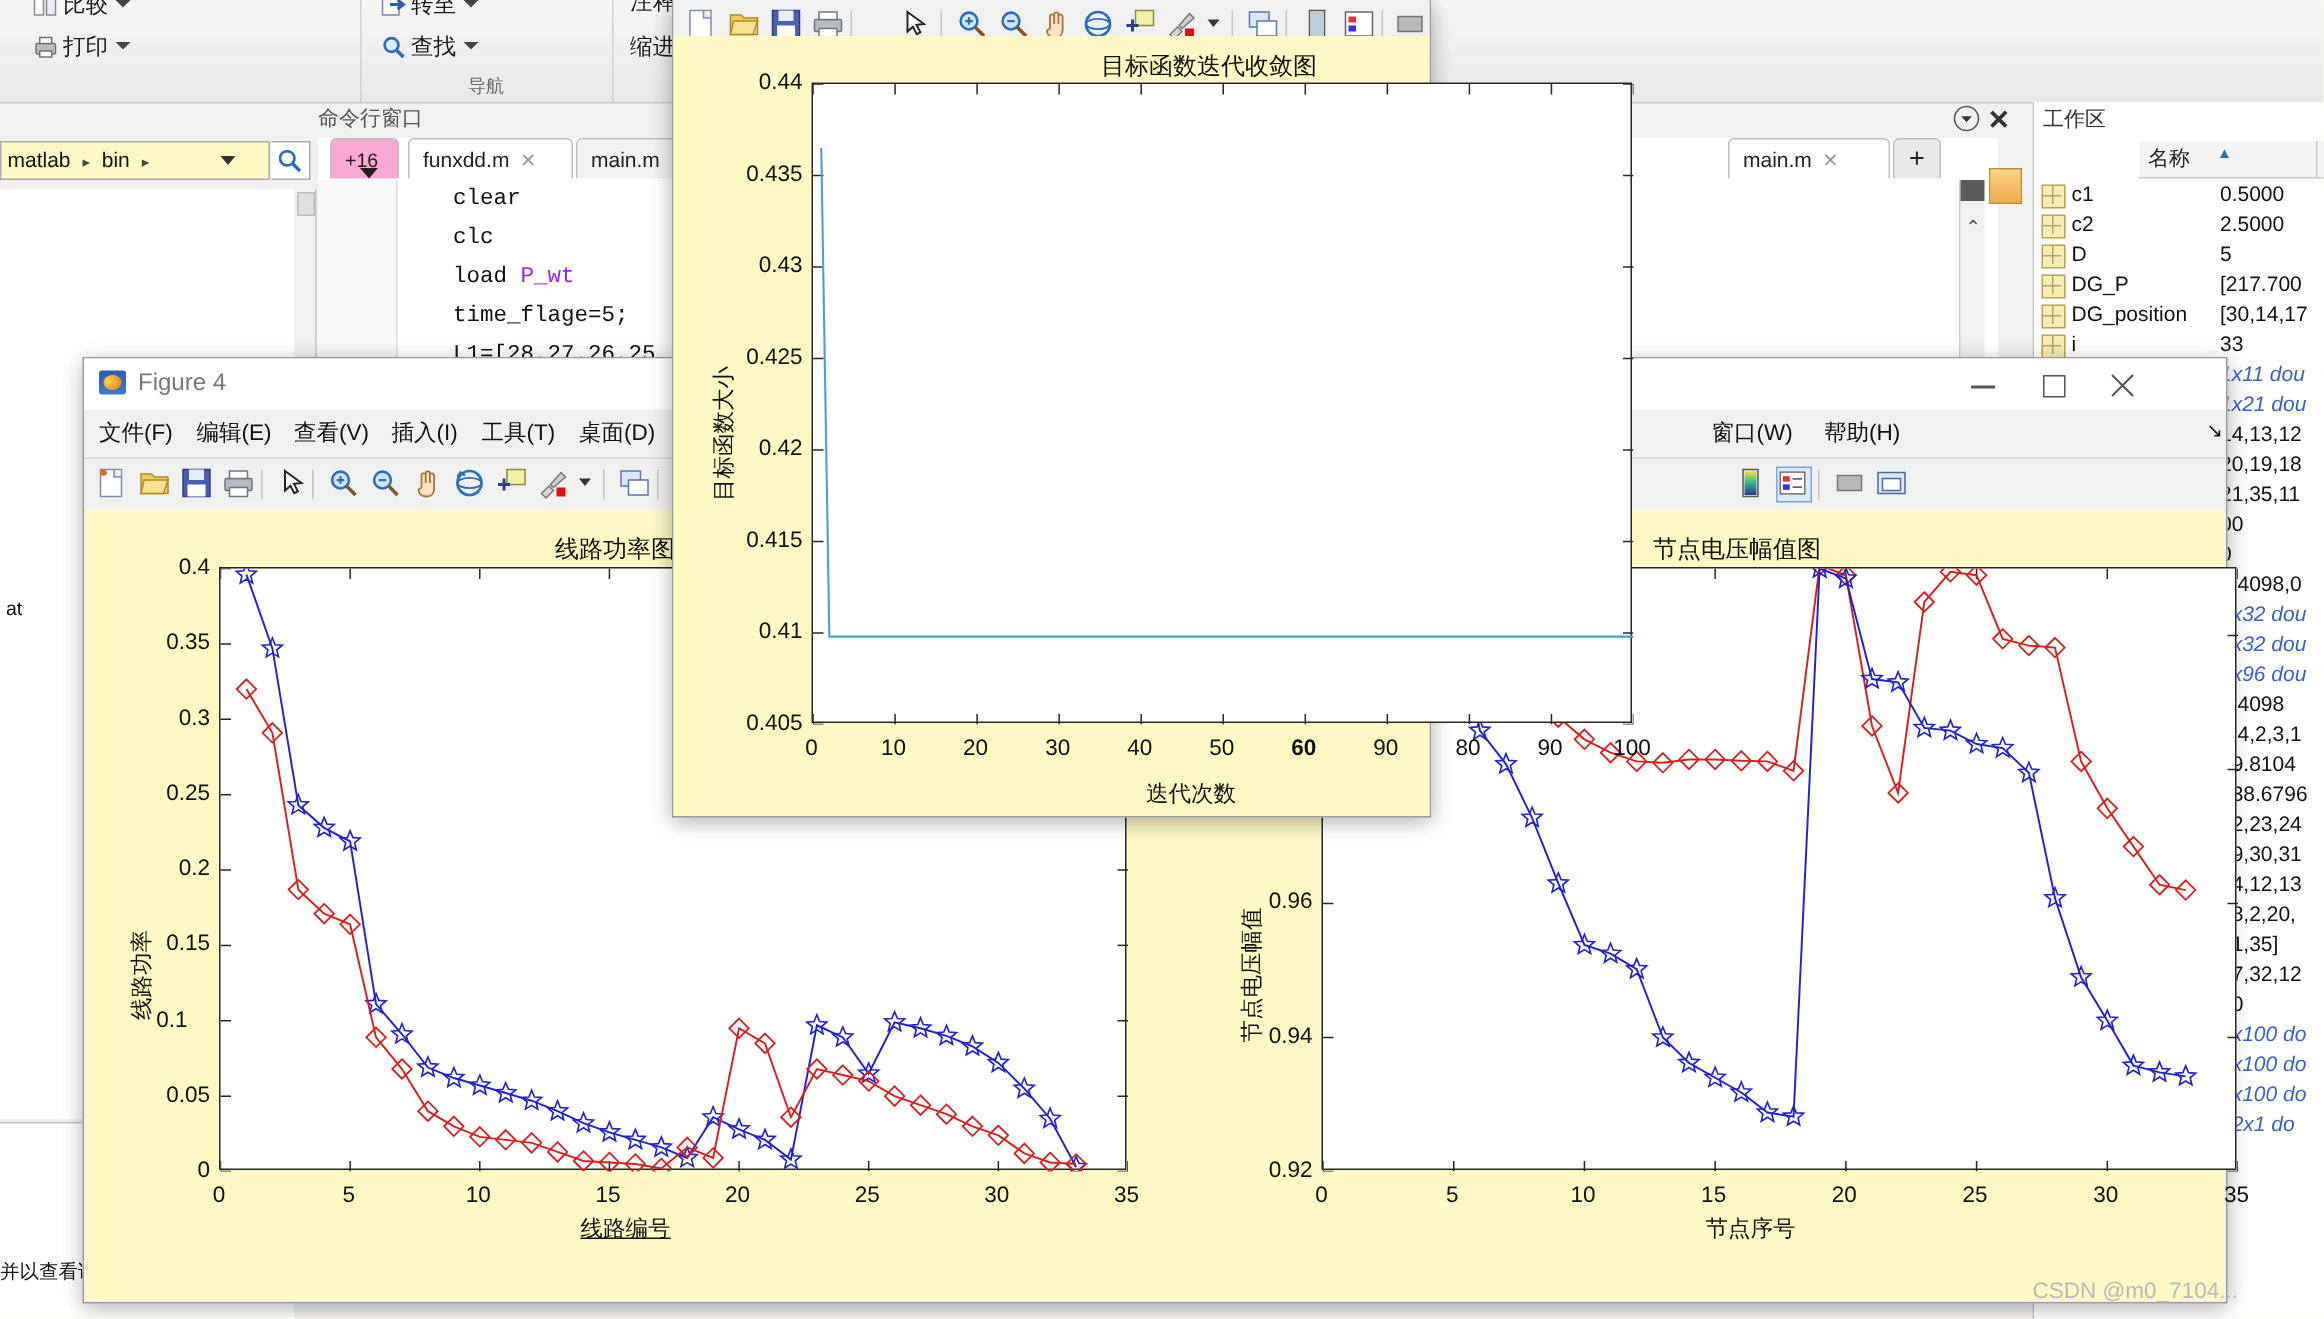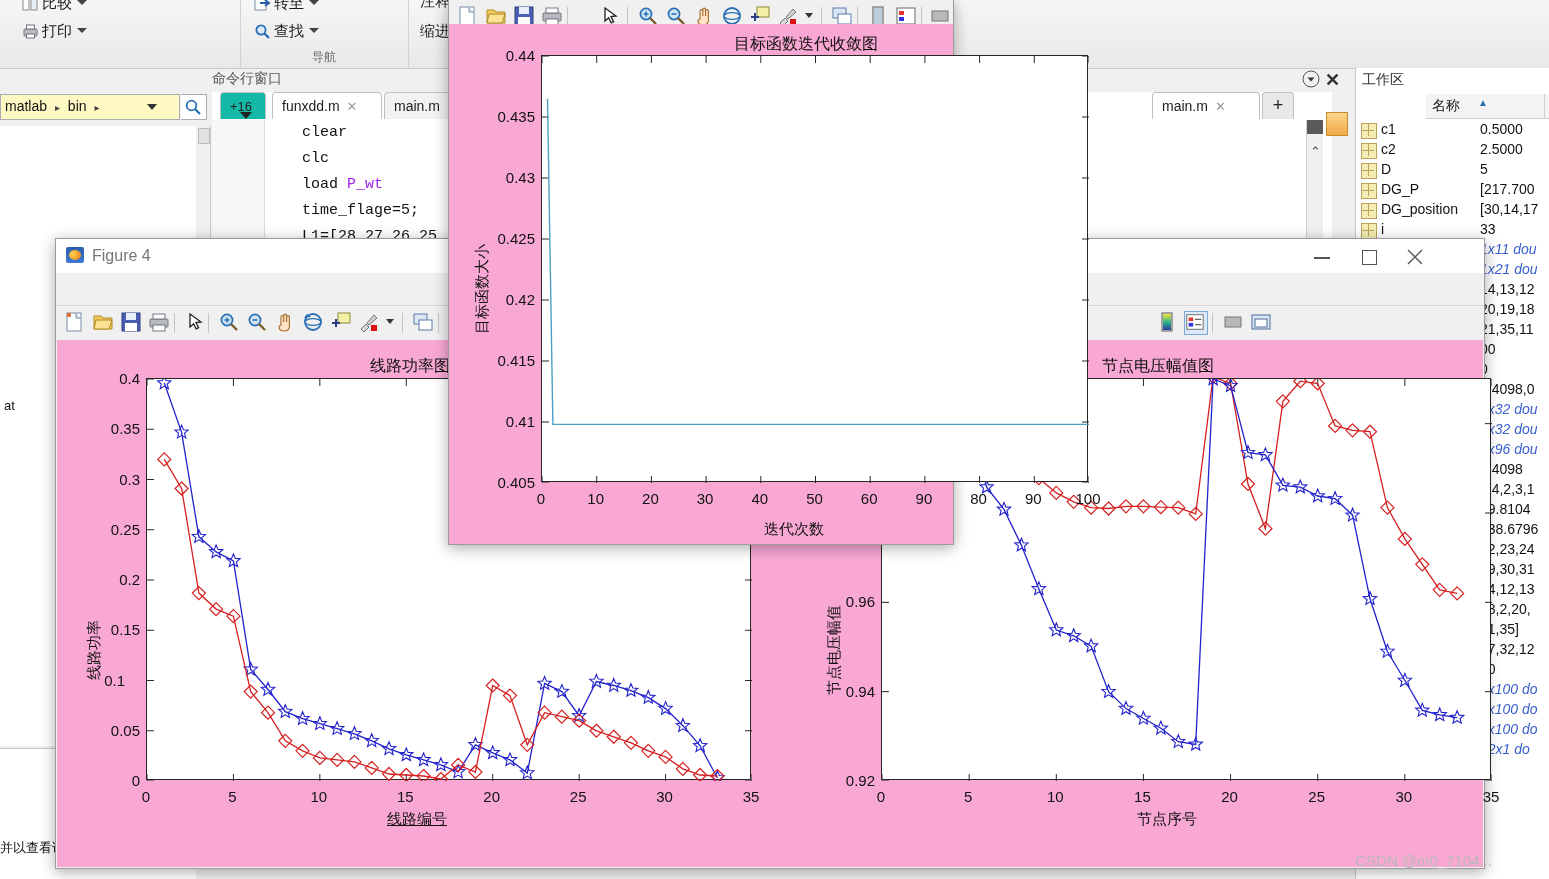--- a/index.html
+++ b/index.html
@@ -75,21 +75,21 @@
   .figicon:after{content:"";position:absolute;left:3px;top:3px;width:12px;height:10px;
            background:radial-gradient(circle at 30% 40%,#ffd24a,#e8761e);border-radius:50%;}
   .figtitle{position:absolute;left:36px;top:8px;font-size:16px;color:#777;}
   .wctl{position:absolute;top:0;width:46px;height:34px;}
   .menubar{position:absolute;left:0;height:30px;width:100%;}
   .mi{position:absolute;font-size:15px;color:#111;white-space:nowrap;}
   .figtoolbar{position:absolute;left:0;height:34px;width:100%;border-top:1px solid #d6d6d6;border-bottom:1px solid #d6d6d6;}
   .ft-ic{position:absolute;width:22px;height:22px;top:5px;}
   .ft-sep{position:absolute;width:1px;height:20px;top:7px;background:#c4c4c4;}
 
-  .plotarea{position:absolute;background:#f9a8d4;}
+  .plotarea{position:absolute;background:#fef9c3;}
   .axes{position:absolute;background:#fff;border:1px solid #262626;box-sizing:border-box;}
   .chtitle{position:absolute;font-size:16px;color:#111;white-space:nowrap;}
   .tickx{position:absolute;font-size:15px;color:#111;transform:translateX(-50%);white-space:nowrap;}
   .ticky{position:absolute;font-size:15px;color:#111;transform:translateY(-50%);text-align:right;white-space:nowrap;}
   .axlabel{position:absolute;font-size:15px;color:#111;white-space:nowrap;}
   .axlabel.vert{transform-origin:0 0;transform:rotate(-90deg);}
   .legendbox{position:absolute;background:#fff;border:1px solid #262626;}
   .legtext{position:absolute;font-size:14px;color:#111;}
 
   .watermark{position:absolute;font-size:15px;color:#b9b9b9;white-space:nowrap;}
@@ -203,21 +203,21 @@
     <div style="position:absolute;left:2px;top:2px;width:10px;height:14px;background:#e0e0e0;border:1px solid #bbb;"></div>
   </div>
   <div class="lp-bottom">
     <div class="lp-text" style="left:0;top:90px;">并以查看详</div>
   </div>
 
   <div class="cmdtitle">命令行窗口</div>
   <div class="editor"></div>
 
   <div class="tabstrip">
-    <div class="tab" style="left:8px;width:46px;background:#14b8a6;">
+    <div class="tab" style="left:8px;width:46px;background:#f9a8d4;">
       <span style="font-size:13px;">+16</span>
       <div style="position:absolute;left:19px;top:19px;width:0;height:0;border-left:6px solid transparent;border-right:6px solid transparent;border-top:7px solid #222;"></div>
     </div>
     <div class="tab active" style="left:60px;width:110px;">
       <span>funxdd.m</span><span class="tabclose">✕</span>
     </div>
     <div class="tab" style="left:172px;width:98px;">
       <span>main.m</span>
     </div>
   </div>
@@ -452,20 +452,31 @@
     <div class="wctl" style="right:92px;">
       <div style="position:absolute;left:16px;top:11px;width:13px;height:13px;border:1.5px solid #555;"></div>
       </div>
     <div class="wctl" style="right:46px;">
       <svg width="16" height="16" viewBox="0 0 16 16" style="position:absolute;left:15px;top:10px;">
           <path d="M1 1l14 14M15 1L1 15" stroke="#555" stroke-width="1.4"></path>
         </svg>
       </div>
   </div>
 
+  <div class="menubar" style="top:34px;">
+    <span class="mi" style="left:10px;top:6px;">文件(F)</span>
+    <span class="mi" style="left:75px;top:6px;">编辑(E)</span>
+    <span class="mi" style="left:140px;top:6px;">查看(V)</span>
+    <span class="mi" style="left:205px;top:6px;">插入(I)</span>
+    <span class="mi" style="left:265px;top:6px;">工具(T)</span>
+    <span class="mi" style="left:330px;top:6px;">桌面(D)</span>
+    <span class="mi" style="left:1085px;top:6px;">窗口(W)</span>
+    <span class="mi" style="left:1160px;top:6px;">帮助(H)</span>
+    <span class="mi" style="left:1415px;top:6px;font-size:13px;">↘</span>
+  </div>
 
   <div class="figtoolbar" style="top:66px;">
     <div class="ft-ic" style="left:8px;">
       <svg width="22" height="22" viewBox="0 0 22 22">
           <rect x="3" y="2" width="14" height="18" fill="#fff" stroke="#7b8ea8"></rect>
           <path d="M12 2v5h5" fill="#dbe6f2" stroke="#7b8ea8"></path>
           <circle cx="5" cy="4" r="2.2" fill="#e06a2a"></circle>
         </svg></div>
     <div class="ft-ic" style="left:36px;">
       <svg width="22" height="22" viewBox="0 0 22 22">
@@ -940,21 +951,21 @@
     </div>
     <div class="axlabel vert" id="yl-conv" style="left:24px;top:310px;">目标函数大小</div>
     <div class="axlabel" id="xl-conv" style="left:315px;top:496px;">迭代次数</div>
     <div id="ticks-conv">
         <div class="tickx" style="left: 92px; top: 466px;">0</div>
         <div class="tickx" style="left: 146.7px; top: 466px;">10</div>
         <div class="tickx" style="left: 201.4px; top: 466px;">20</div>
         <div class="tickx" style="left: 256.1px; top: 466px;">30</div>
         <div class="tickx" style="left: 310.8px; top: 466px;">40</div>
         <div class="tickx" style="left: 365.5px; top: 466px;">50</div>
-        <div class="tickx" style="left: 420.2px; top: 466px;">60</div>
+        <div class="tickx" style="left: 420.2px; top: 466px; font-weight: bold;">60</div>
         <div class="tickx" style="left: 474.9px; top: 466px;">90</div>
         <div class="tickx" style="left: 529.6px; top: 466px;">80</div>
         <div class="tickx" style="left: 584.3px; top: 466px;">90</div>
         <div class="tickx" style="left: 639px; top: 466px;">100</div>
         <div class="ticky" style="left: 30px; width: 56px; top: 458px;">0.405</div>
         <div class="ticky" style="left: 30px; width: 56px; top: 397px;">0.41</div>
         <div class="ticky" style="left: 30px; width: 56px; top: 336px;">0.415</div>
         <div class="ticky" style="left: 30px; width: 56px; top: 275px;">0.42</div>
         <div class="ticky" style="left: 30px; width: 56px; top: 214px;">0.425</div>
         <div class="ticky" style="left: 30px; width: 56px; top: 153px;">0.43</div>

